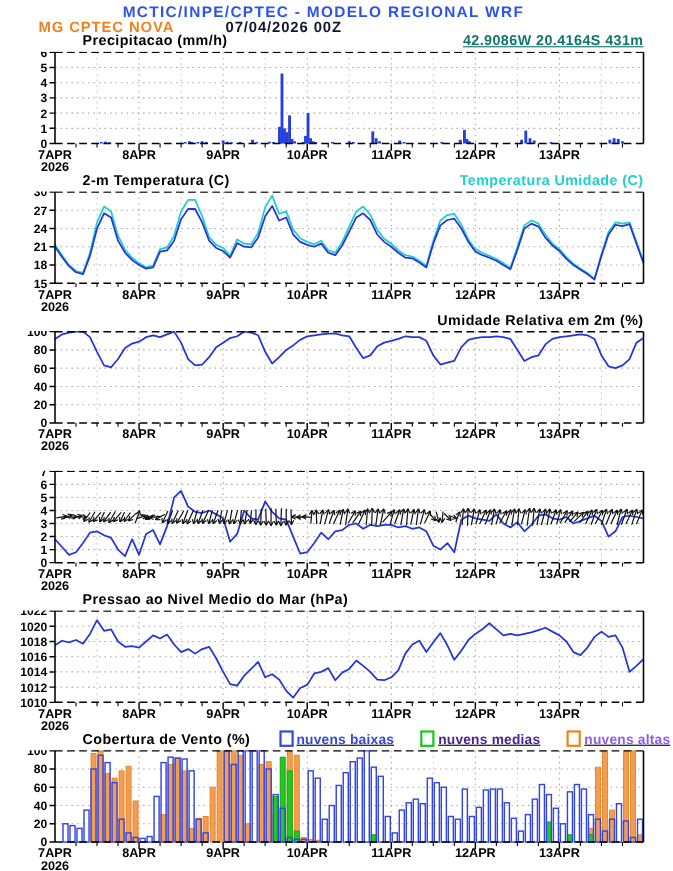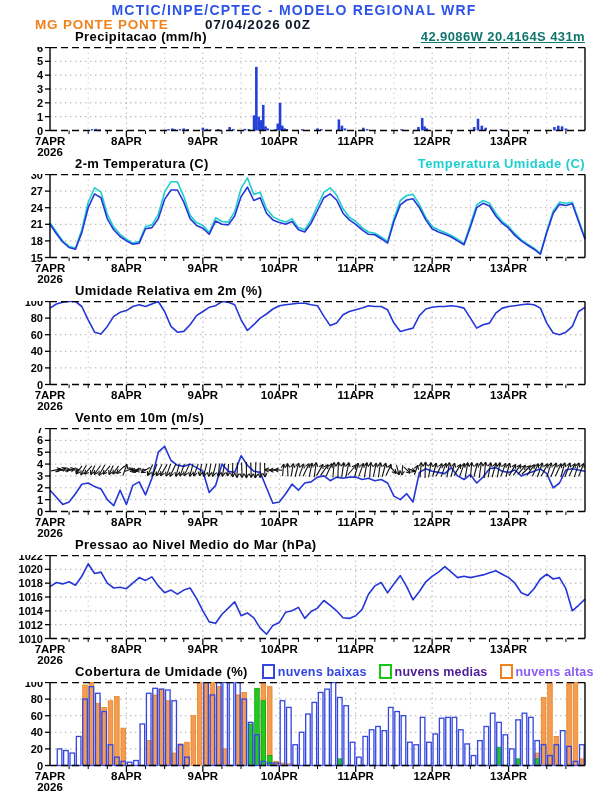--- a/index.html
+++ b/index.html
@@ -8,54 +8,51 @@
   .hdr1{position:absolute;top:2px;left:0;width:588px;text-align:center;
         font-size:14px;letter-spacing:1.2px;}
   .hdr2{position:absolute;top:17px;left:0;width:612px;font-size:13.5px;letter-spacing:0.8px;}
   .hdr2 .station{position:absolute;left:35px;top:0;}
   .hdr2 .rundate{position:absolute;left:205px;top:0;}
   .trow{position:absolute;left:50px;width:535px;height:15px;font-size:13px;
         letter-spacing:0.4px;white-space:nowrap;display:flex;align-items:flex-end;}
   .trow .ttl{margin-left:25px;color:#000;}
   .trow .right{margin-left:auto;}
   .legend{display:flex;margin-left:6px;gap:4px;font-size:12.5px;letter-spacing:0.2px;}
-  .legend .li{display:flex;align-items:center;gap:3px;margin-left:8px;}
+  .legend .li{display:flex;align-items:center;gap:3px;margin-left:20px;text-decoration:underline;}
   .lbox{width:9px;height:11px;border:2px solid #000;display:inline-block;background:#fff;}
   svg.chart{position:absolute;left:0;width:612px;height:110px;}
   svg text{font-family:"Liberation Sans",sans-serif;font-weight:bold;}
 </style>
 </head>
 <body>
 <div class="page">
 
 <div class="hdr1" style="color: rgb(45, 83, 232);">MCTIC/INPE/CPTEC - MODELO REGIONAL WRF</div>
 <div class="hdr2">
-  <span class="station" style="color: rgb(240, 130, 30);">MG PONTE PONTE</span>
+  <span class="station" style="color: rgb(240, 130, 30);">MG CPTEC NOVA</span>
   <span class="rundate" style="color: #0f172a;">07/04/2026 00Z</span>
 </div>
 
 <div class="trow" style="top:29px;">
   <span class="ttl">Precipitacao (mm/h)</span>
   <span class="right" style="color: #0f766e; text-decoration: underline;">42.9086W 20.4164S 431m</span>
 </div>
 <div class="trow" style="top:156px;justify-content:center;">
   <span class="ttl">2-m Temperatura (C)</span>
   <span class="right" style="color: rgb(30, 207, 207);">Temperatura Umidade (C)</span>
 </div>
-<div class="trow" style="top:283px;">
+<div class="trow" style="top:283px;justify-content:flex-end;">
   <span class="ttl">Umidade Relativa em 2m (%)</span>
-</div>
-<div class="trow" style="top:410px;">
-  <span class="ttl">Vento em 10m (m/s)</span>
 </div>
 <div class="trow" style="top:537px;">
   <span class="ttl">Pressao ao Nivel Medio do Mar (hPa)</span>
 </div>
 <div class="trow" style="top:664px;">
-  <span class="ttl" style="margin-left:25px;">Cobertura de Umidade (%)</span>
+  <span class="ttl" style="margin-left:25px;">Cobertura de Vento (%)</span>
   <span class="legend">
     <span class="li">
       <span class="lbox" style="border-color: rgb(51, 70, 224);"></span>
       <span style="color: rgb(51, 70, 224);">nuvens baixas</span>
     </span>
     <span class="li">
       <span class="lbox" style="border-color: rgb(22, 200, 22);"></span>
       <span style="color: #4c1d95;">nuvens medias</span>
     </span>
     <span class="li">

